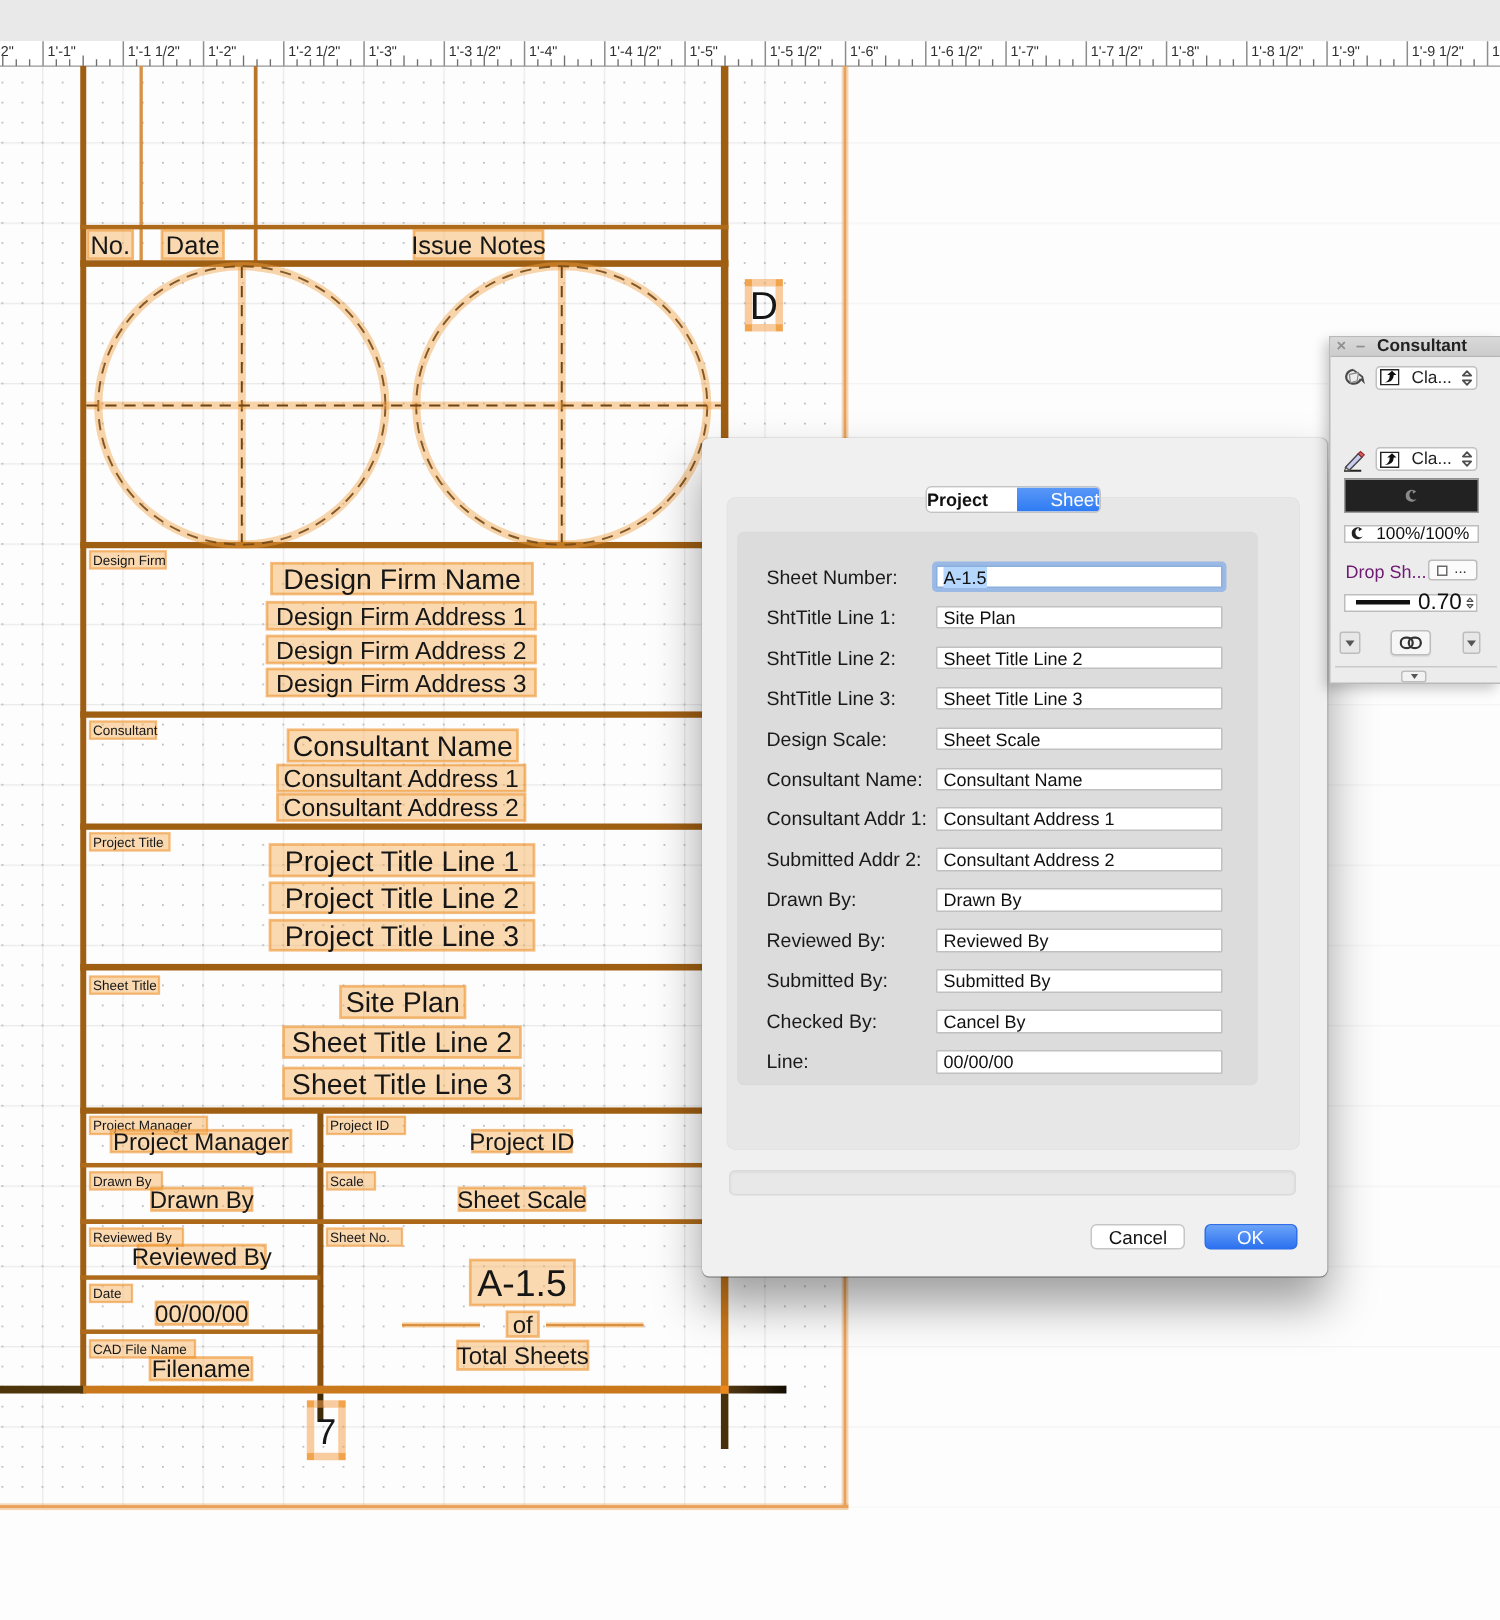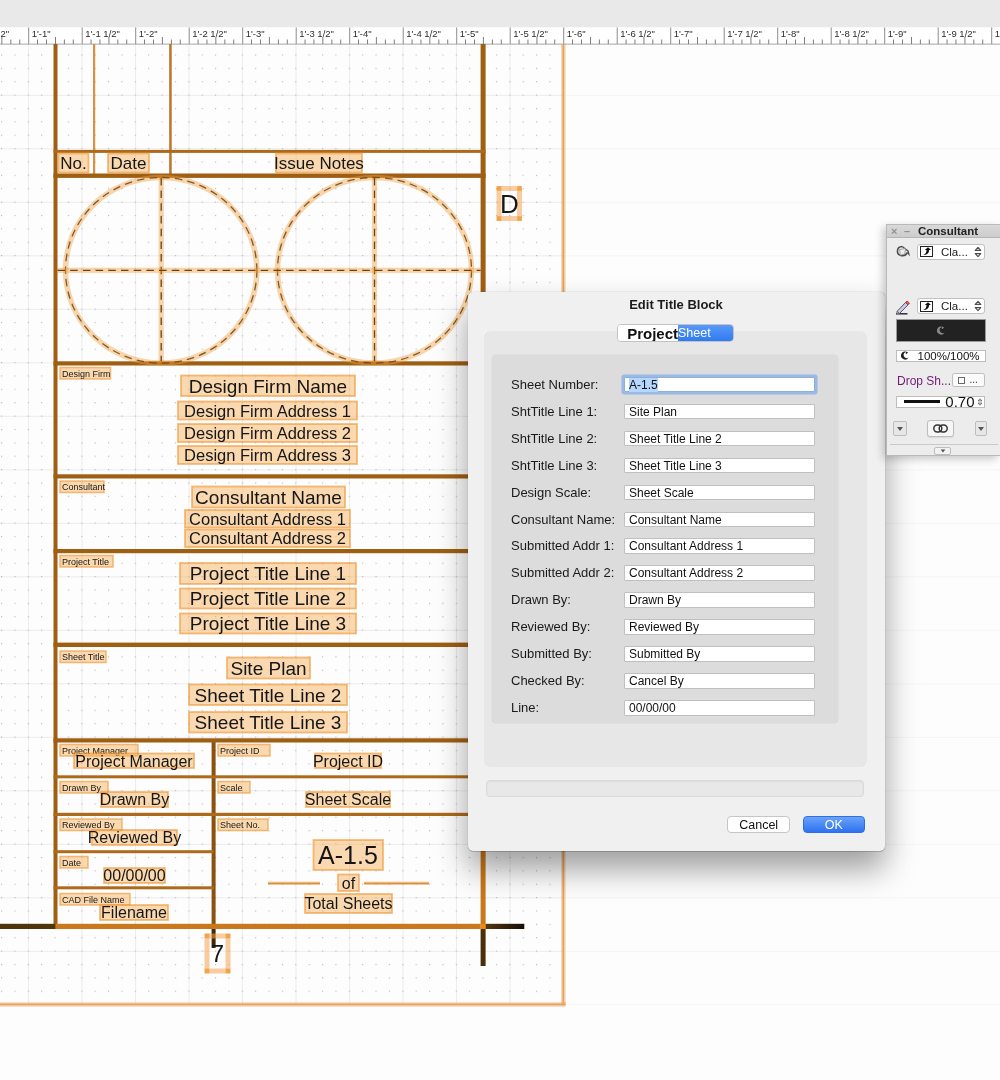--- a/index.html
+++ b/index.html
@@ -5,22 +5,22 @@
 html,body{width:1000px;height:1080px;overflow:hidden;background:#fdfdfd;
   font-family:"Liberation Sans",sans-serif;position:relative}
 .stage{position:absolute;left:0;top:0;width:1000px;height:1080px}
 
 .dlg{position:absolute;left:467.5px;top:291.5px;width:417px;height:559px;background:#f0f0f0;
   border-radius:5px;box-shadow:0 1px 0 rgba(0,0,0,0.15),0 18px 32px rgba(0,0,0,0.38),0 0 1px rgba(0,0,0,0.4);}
 .dtitle{position:absolute;left:0;top:5px;width:100%;text-align:center;font-size:13px;
   font-weight:bold;color:#1c1c1c}
 .seg{position:absolute;left:149.5px;top:32.5px;width:117px;height:18px;border-radius:4px;
   border:1px solid #c3c3c3;display:flex;overflow:hidden;background:#fff;z-index:3}
-.segp{width:60px;text-align:right;font-size:15px;font-weight:bold;color:#111;line-height:17px;background:#fff}
-.segs{flex:1;text-align:left;font-size:12.5px;color:#fff;line-height:17px;
+.segp{width:60px;text-align:left;font-size:12px;font-weight:bold;color:#111;line-height:17px;background:#fff}
+.segs{flex:1;text-align:right;font-size:12.5px;color:#fff;line-height:17px;
   background:linear-gradient(#5a98f8,#2e7bf2)}
 .panelo{position:absolute;left:17.8px;top:40.7px;width:381px;height:434px;background:#e7e7e7;
   border-radius:5px;box-shadow:0 0 0 0.5px rgba(0,0,0,0.07)}
 .paneli{position:absolute;left:24.1px;top:63.7px;width:346px;height:367.5px;background:#dcdcdc;
   border-radius:4px;box-shadow:0 0 0 0.5px rgba(0,0,0,0.06)}
 .dlab{position:absolute;left:43.5px;height:15px;line-height:15px;font-size:13px;color:#1a1a1a}
 .dfield{position:absolute;left:156.5px;width:190.5px;height:15.5px;background:#fff;
   border:1px solid #c0c0c0;border-radius:1px;font-size:12px;line-height:14.5px;color:#111;padding-left:4px}
 .dfield.foc{box-shadow:0 0 0 2.6px rgba(127,170,232,0.7);border-color:#8cb0dd}
 .selblue{background:#b6d7fd}
@@ -357,40 +357,39 @@
 <rect x="225.7" y="968.7" width="4.6" height="4.6" fill="rgba(240,156,60,0.85)"></rect>
 <text x="217.5" y="962.4" font-size="24" fill="#161616" text-anchor="middle">7</text>
 <rect x="499.0" y="188.5" width="20.5" height="30.0" fill="none" stroke="rgba(244,164,80,0.55)" stroke-width="5"></rect>
 <rect x="496.7" y="186.2" width="4.6" height="4.6" fill="rgba(240,156,60,0.85)"></rect>
 <rect x="517.2" y="186.2" width="4.6" height="4.6" fill="rgba(240,156,60,0.85)"></rect>
 <rect x="496.7" y="216.2" width="4.6" height="4.6" fill="rgba(240,156,60,0.85)"></rect>
 <rect x="517.2" y="216.2" width="4.6" height="4.6" fill="rgba(240,156,60,0.85)"></rect>
 <text x="509.3" y="212.9" font-size="26" fill="#161616" text-anchor="middle">D</text>
 </svg></div>
 <div class="dlg">
-<div class="dtitle">Edit Title Block</div>
 <div class="seg">
       <span class="segp">Project</span>
       <span class="segs">Sheet</span>
     </div>
 <div class="panelo"></div>
 <div class="paneli"></div>
 <div class="dlab" style="top:85.3px">Sheet Number:</div>
 <div class="dfield foc" style="top:85.3px"><span class="selblue">A-1.5</span></div>
 <div class="dlab" style="top:112.2px">ShtTitle Line 1:</div>
 <div class="dfield" style="top:112.2px">Site Plan</div>
 <div class="dlab" style="top:139.2px">ShtTitle Line 2:</div>
 <div class="dfield" style="top:139.2px">Sheet Title Line 2</div>
 <div class="dlab" style="top:166.1px">ShtTitle Line 3:</div>
 <div class="dfield" style="top:166.1px">Sheet Title Line 3</div>
 <div class="dlab" style="top:193.1px">Design Scale:</div>
 <div class="dfield" style="top:193.1px">Sheet Scale</div>
 <div class="dlab" style="top:220.0px">Consultant Name:</div>
 <div class="dfield" style="top:220.0px">Consultant Name</div>
-<div class="dlab" style="top:246.9px">Submitted Addr 1:</div>
+<div class="dlab" style="top:246.9px">Consultant Addr 1:</div>
 <div class="dfield" style="top:246.9px">Consultant Address 1</div>
 <div class="dlab" style="top:273.9px">Submitted Addr 2:</div>
 <div class="dfield" style="top:273.9px">Consultant Address 2</div>
 <div class="dlab" style="top:300.8px">Drawn By:</div>
 <div class="dfield" style="top:300.8px">Drawn By</div>
 <div class="dlab" style="top:327.8px">Reviewed By:</div>
 <div class="dfield" style="top:327.8px">Reviewed By</div>
 <div class="dlab" style="top:354.7px">Submitted By:</div>
 <div class="dfield" style="top:354.7px">Submitted By</div>
 <div class="dlab" style="top:381.6px">Checked By:</div>

